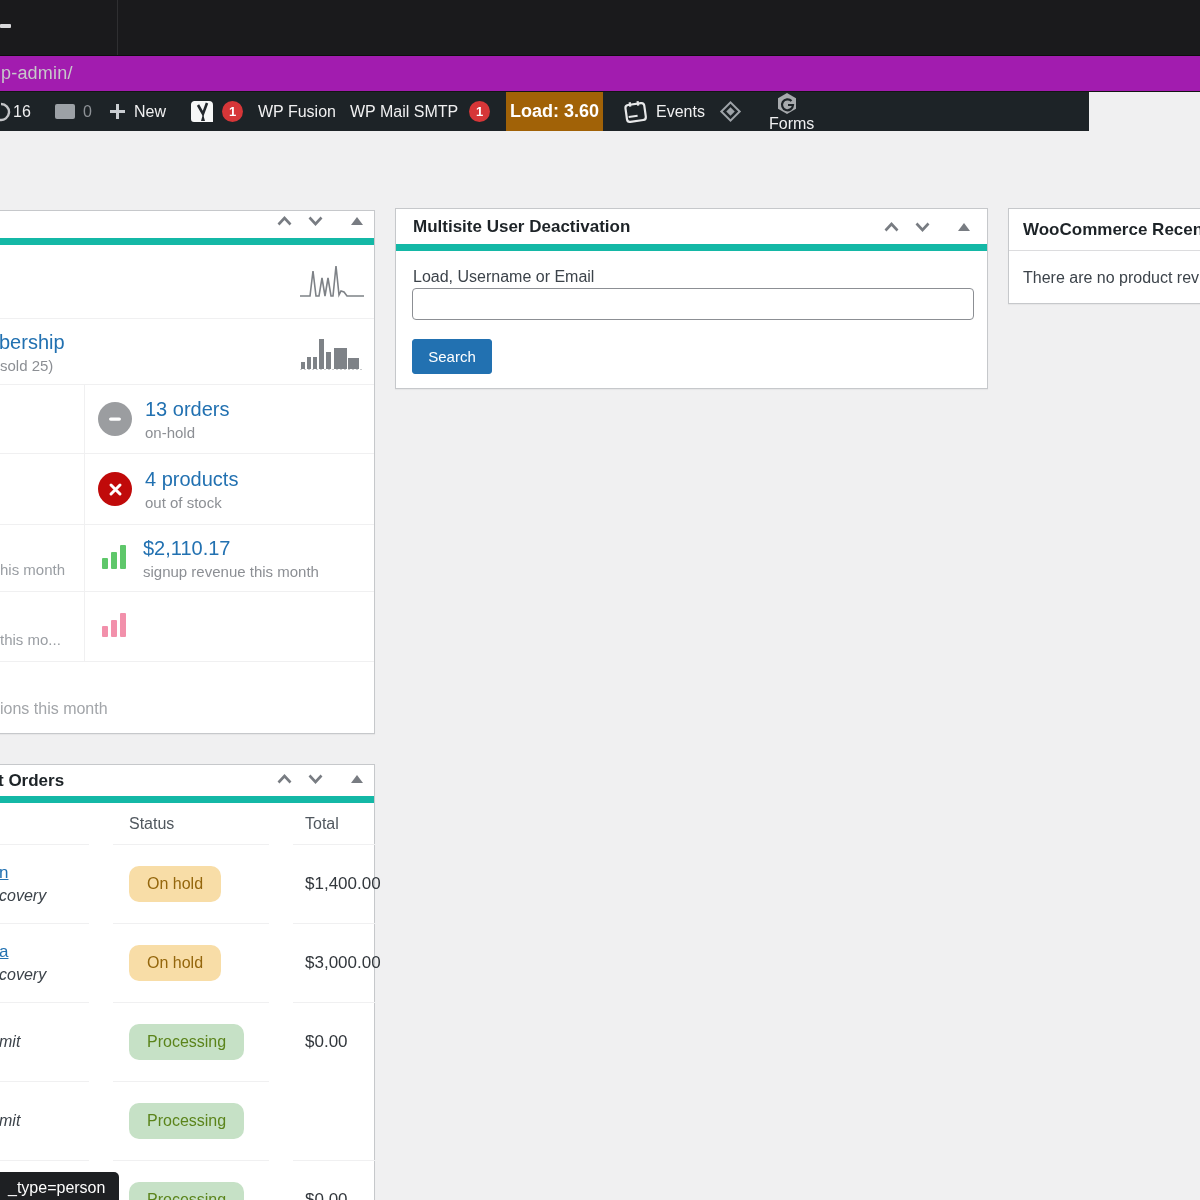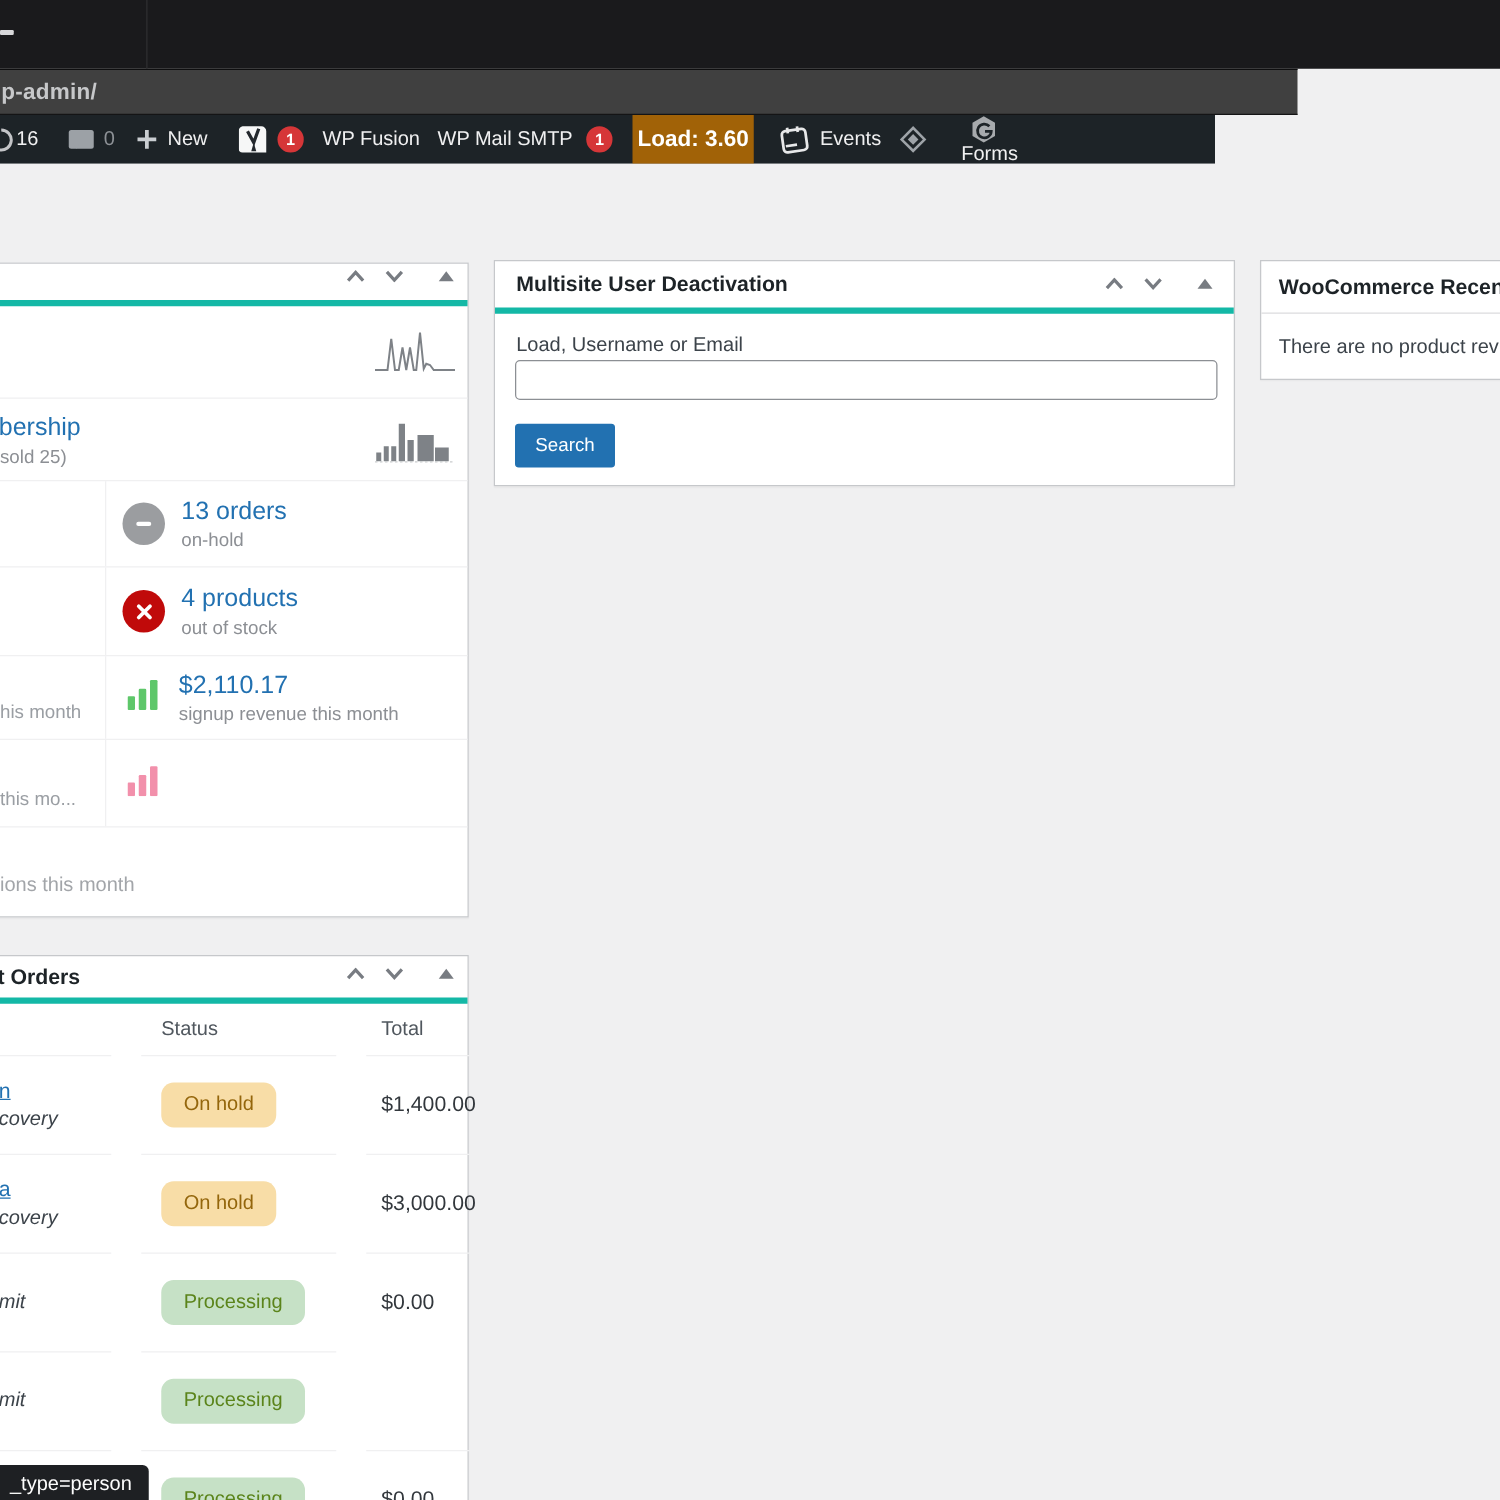--- a/index.html
+++ b/index.html
@@ -5,45 +5,45 @@
   * { margin:0; padding:0; box-sizing:border-box; }
   html,body { width:1200px; height:1200px; overflow:hidden; background:#f0f0f1;
     font-family:"Liberation Sans", sans-serif; }
   .screen { position:relative; width:1200px; height:1200px; overflow:hidden; }
 
   
   .chrome { position:absolute; left:0; top:0; width:1200px; height:55px; background:#1a1a1c; }
   .win-title-frag { position:absolute; left:0; top:24px; width:11px; height:4px; background:#d8d8da; border-radius:1px; }
   .tab-divider { position:absolute; left:117px; top:0; width:1px; height:55px; background:#2f2f31; }
 
-  .url-bar { position:absolute; left:0; top:55px; width:1038px; height:37px; background:#404040;
-    border-top:1px solid #0e0e0f; border-bottom:1px solid #141415; display:flex; align-items:center;font-weight:bold; }
+  .url-bar { position:absolute; left:0; top:55px; width:1200px; height:37px; background:#a21caf;
+    border-top:1px solid #0e0e0f; border-bottom:1px solid #141415; display:flex; align-items:center; }
   .url-text { color:#c7c8ca; font-size:18px; margin-left:1px; letter-spacing:.2px; }
 
   
-  .admin-bar { position:absolute; left:0; top:92px; width:972px; height:39px; background:#1d2327; color:#f0f0f1; }
+  .admin-bar { position:absolute; left:0; top:92px; width:1089px; height:39px; background:#1d2327; color:#f0f0f1; }
   .ab-item { position:absolute; top:0; height:39px; display:flex; align-items:center; font-size:16px; color:#f0f0f1; cursor:pointer; }
   .ab-count-gray { color:#8d9196; }
   .badge-red { display:inline-flex; align-items:center; justify-content:center; width:21px; height:21px;
     border-radius:50%; background:#d63638; color:#fff; font-size:13px; font-weight:bold; }
   .load-box { position:absolute; left:506px; top:0; width:97px; height:39px; background:#a16207; color:#fff;
     display:flex; align-items:center; justify-content:center; font-size:18px; font-weight:bold; }
   .plus-icon { position:relative; width:15px; height:15px; margin-right:9px; }
   .plus-icon::before, .plus-icon::after { content:""; position:absolute; background:#c9cdd1; }
   .plus-icon::before { left:6px; top:0; width:3px; height:15px; }
   .plus-icon::after { left:0; top:6px; width:15px; height:3px; }
   .comment-bubble { position:relative; width:20px; height:15px; background:#9ca1a6; border-radius:2px; margin-right:8px; }
   .comment-bubble::after { content:""; position:absolute; left:3px; bottom:-5px; border:5px solid transparent; border-top-color:#9ca1a6; border-left-width:3px; border-right-width:3px; }
   .update-clip { position:absolute; left:0; top:0; width:13px; height:39px; overflow:hidden; }
   .update-clip svg { position:absolute; left:-10px; top:9px; }
 
   
   .content { position:absolute; left:0; top:131px; width:1200px; height:1069px; background:#f0f0f1; }
   .postbox { position:absolute; background:#fff; border:1px solid #c6c8cb; box-shadow:0 1px 1px rgba(0,0,0,.04); }
-  .pb-header { display:flex; align-items:center; border-bottom:5px solid #14b8a6; }
+  .pb-header { display:flex; align-items:center; border-bottom:7px solid #14b8a6; }
   .pb-title { font-size:17px; font-weight:bold; color:#1d2327; }
   .pb-arrows { position:absolute; display:flex; align-items:center; }
   .chev { width:15px; height:10px; cursor:pointer; }
   .tri-toggle { width:0; height:0; border-left:6px solid transparent; border-right:6px solid transparent;
     border-bottom:8px solid #787c82; cursor:pointer; }
 
   
   .w-stats { left:-2px; top:79px; width:377px; height:524px; }
   .ws-row { position:absolute; left:0; width:375px; border-top:1px solid #f0f0f1; }
   .ws-leftcell { position:absolute; left:0; top:0; bottom:0; width:86px; border-right:1px solid #f0f0f1;

